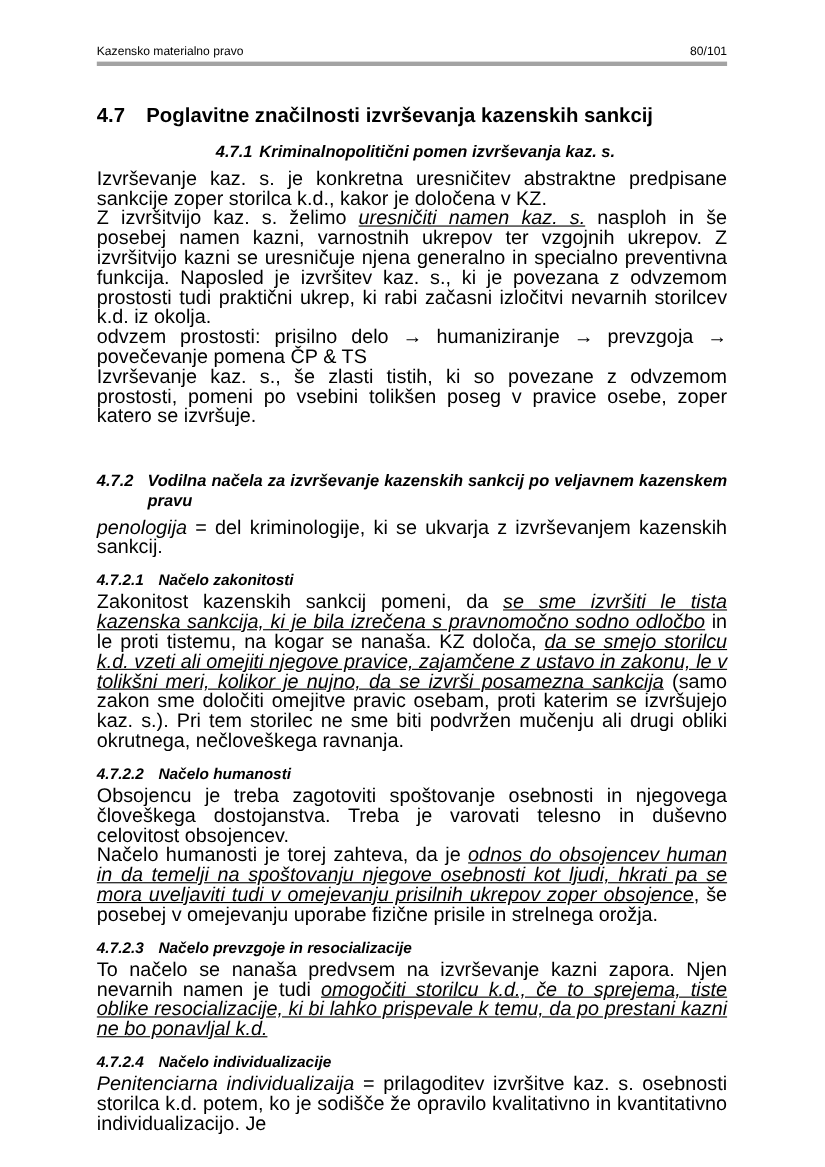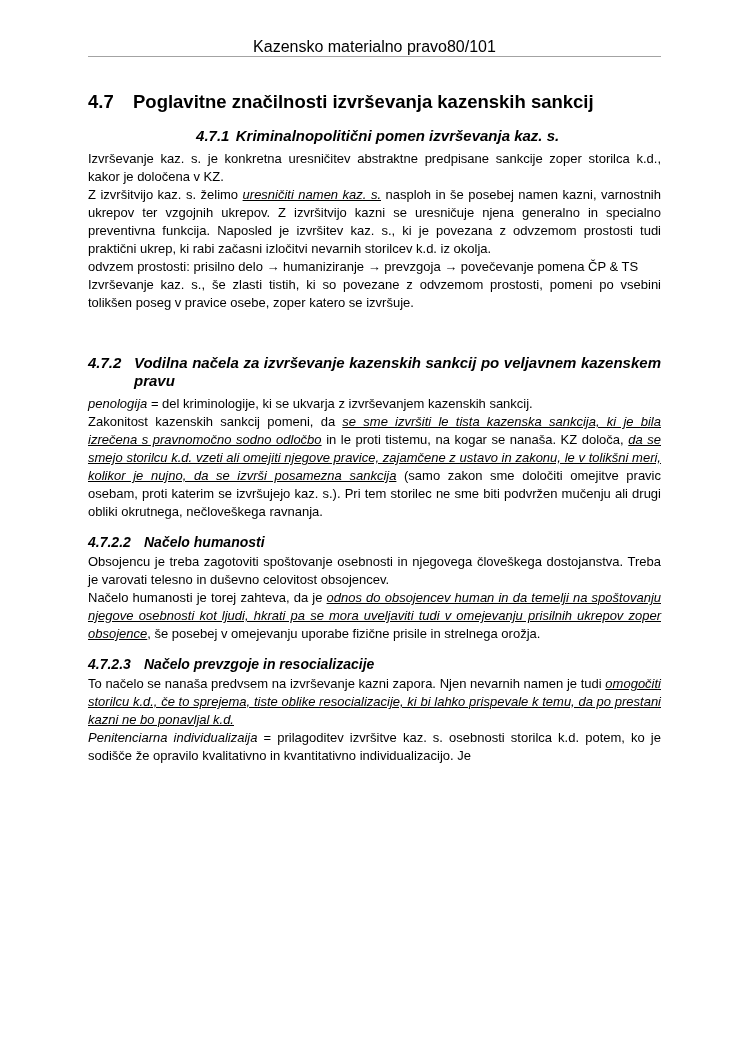--- a/index.html
+++ b/index.html
@@ -1,30 +1,30 @@
 <!DOCTYPE html>
 <html><head>
   <meta charset="utf-8">
   <style>
     html, body { margin: 0; padding: 0; background: #ffffff; }
     body { width: 750px; height: 1061px; position: relative; overflow: hidden;
       font-family: "Liberation Sans", sans-serif; color: #000; }
     .page { position: absolute; left: 88px; top: 40px; width: 573px; }
-    .header { display: flex; justify-content: center; font-size: 16px;
-      border-bottom: 1px solid #a3a3a3; padding-bottom: 2px; line-height: 14px; }
+    .header { display: flex; justify-content: space-between; font-size: 11px;
+      border-bottom: 4px solid #a3a3a3; padding-bottom: 2px; line-height: 14px; }
     h1 { font-size: 18.5px; font-weight: bold; margin: 34px 0 0 0; line-height: 22px; }
     h1 .num { display: inline-block; width: 45px; }
     h2 { font-size: 15px; font-weight: bold; font-style: italic; margin: 14px 0 5px 0; line-height: 18px; text-align: center; }
     h2 .num, h3 .num { display: inline-block; width: 46px; }
     h2.wrap { display: flex; text-align: justify; }
     h2.wrap .num { flex: none; }
     h2.wrap .txt { flex: 1; text-align: justify; text-align-last: left; }
     h3 { font-size: 14px; font-weight: bold; font-style: italic; margin: 12px 0 2px 0; line-height: 18px; }
     h3 .num { width: 56px; }
-    p { font-size: 13px; line-height: 18px; margin: 0; text-align: justify; }
+    p { font-size: 18px; line-height: 18px; margin: 0; text-align: justify; }
     .u { text-decoration: underline; font-style: italic; }
     .i { font-style: italic; margin-top: 32px; }
     .gap-big { height: 28px; }
   </style>
 </head>
 <body>
 
 <div class="page">
   <div class="header">
     <span>Kazensko materialno pravo</span>
@@ -44,27 +44,33 @@
   <p>Izvrševanje kaz. s., še zlasti tistih, ki so povezane z odvzemom prostosti, pomeni po vsebini tolikšen poseg v pravice osebe, zoper katero se izvršuje.</p>
 
   <div class="gap-big"></div>
 
   <h2 class="wrap">
     <span class="num">4.7.2</span>
       <span class="txt">Vodilna načela za izvrševanje kazenskih sankcij po veljavnem kazenskem pravu</span>
   </h2>
   <p><span class="i">penologija</span><span> = del kriminologije, ki se ukvarja z izvrševanjem kazenskih sankcij.</span></p>
 
+  <h3>
+    <span class="num">4.7.2.1</span><span>Načelo zakonitosti</span>
+  </h3>
   <p><span>Zakonitost kazenskih sankcij pomeni, da </span><span class="u">se sme izvršiti le tista kazenska sankcija, ki je bila izrečena s pravnomočno sodno odločbo</span><span> in le proti tistemu, na kogar se nanaša. KZ določa, </span><span class="u">da se smejo storilcu k.d. vzeti ali omejiti njegove pravice, zajamčene z ustavo in zakonu, le v tolikšni meri, kolikor je nujno, da se izvrši posamezna sankcija</span><span> (samo zakon sme določiti omejitve pravic osebam, proti katerim se izvršujejo kaz. s.). Pri tem storilec ne sme biti podvržen mučenju ali drugi obliki okrutnega, nečloveškega ravnanja.</span></p>
 
   <h3>
     <span class="num">4.7.2.2</span><span>Načelo humanosti</span>
   </h3>
   <p>Obsojencu je treba zagotoviti spoštovanje osebnosti in njegovega človeškega dostojanstva. Treba je varovati telesno in duševno celovitost obsojencev.</p>
   <p><span>Načelo humanosti je torej zahteva, da je </span><span class="u">odnos do obsojencev human in da temelji na spoštovanju njegove osebnosti kot ljudi, hkrati pa se mora uveljaviti tudi v omejevanju prisilnih ukrepov zoper obsojence</span><span>, še posebej v omejevanju uporabe fizične prisile in strelnega orožja.</span></p>
 
   <h3>
     <span class="num">4.7.2.3</span><span>Načelo prevzgoje in resocializacije</span>
   </h3>
   <p><span>To načelo se nanaša predvsem na izvrševanje kazni zapora. Njen nevarnih namen je tudi </span><span class="u">omogočiti storilcu k.d., če to sprejema, tiste oblike resocializacije, ki bi lahko prispevale k temu, da po prestani kazni ne bo ponavljal k.d.</span></p>
 
+  <h3>
+    <span class="num">4.7.2.4</span><span>Načelo individualizacije</span>
+  </h3>
   <p><span class="i">Penitenciarna individualizaija</span><span> = prilagoditev izvršitve kaz. s. osebnosti storilca k.d. potem, ko je sodišče že opravilo kvalitativno in kvantitativno individualizacijo. Je</span></p>
 </div>
 
 </body></html>

